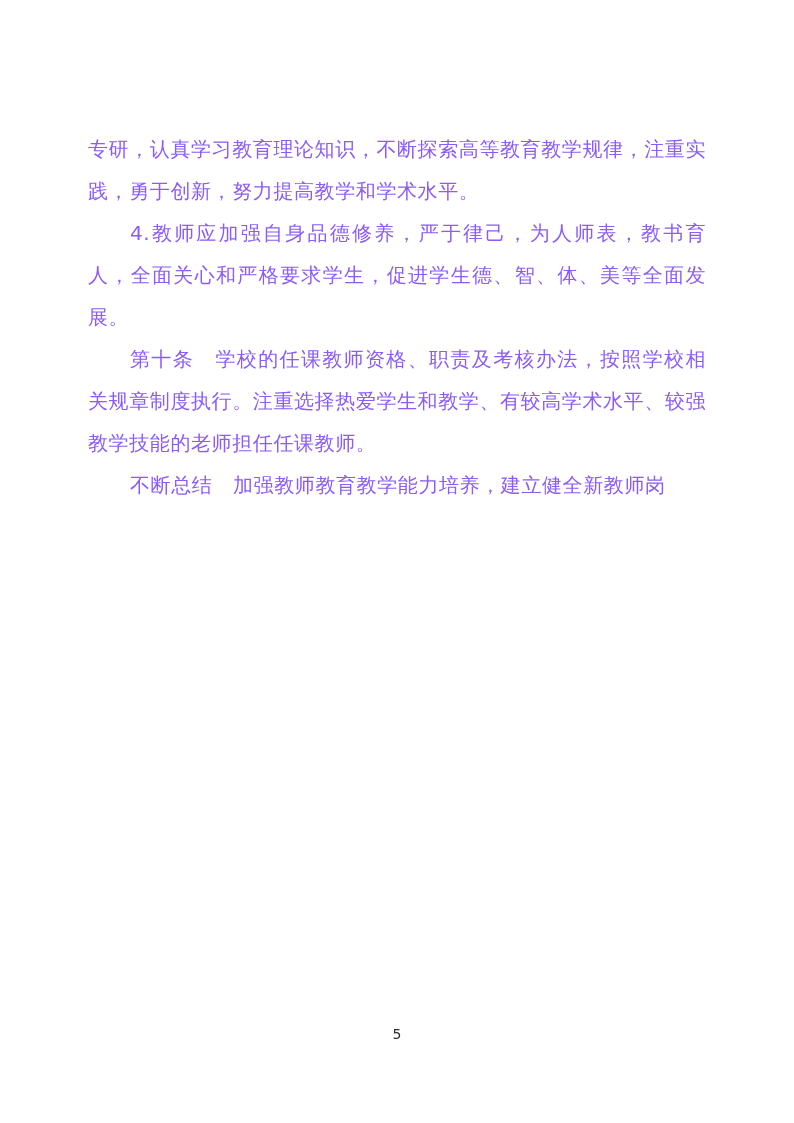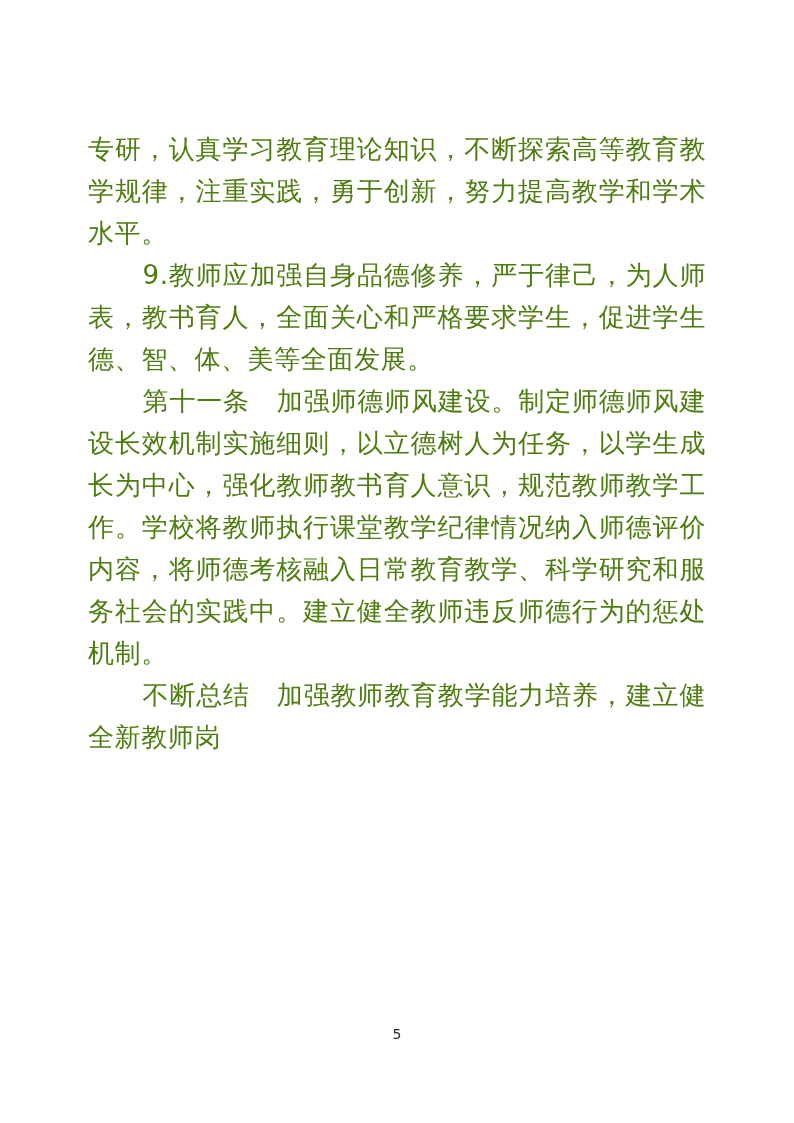--- a/index.html
+++ b/index.html
@@ -20,23 +20,23 @@
     box-sizing: border-box;
   }
   .doc-body {
     position: absolute;
     left: 88px;
     top: 128px;
     width: 618px;
   }
   .para {
     font-family: "DejaVu Sans", sans-serif;
-    font-size: 26px;
+    font-size: 20px;
     line-height: 42px;
-    color: #4d7c0f;
+    color: #8b5cf6;
     text-align: justify;
     text-justify: inter-ideograph;
     margin: 0 0 0 0;
     letter-spacing: 0.6px;
   }
   .para.indent {
     text-indent: 2.1em;
   }
   .page-number {
     position: absolute;
@@ -48,18 +48,18 @@
     font-size: 14px;
     color: #2b2b2b;
   }
 </style>
 </head>
 <body>
 
 <div class="page">
   <div class="doc-body">
     <p class="para">专研，认真学习教育理论知识，不断探索高等教育教学规律，注重实践，勇于创新，努力提高教学和学术水平。</p>
-    <p class="para indent">9.教师应加强自身品德修养，严于律己，为人师表，教书育人，全面关心和严格要求学生，促进学生德、智、体、美等全面发展。</p>
-    <p class="para indent">第十一条　加强师德师风建设。制定师德师风建设长效机制实施细则，以立德树人为任务，以学生成长为中心，强化教师教书育人意识，规范教师教学工作。学校将教师执行课堂教学纪律情况纳入师德评价内容，将师德考核融入日常教育教学、科学研究和服务社会的实践中。建立健全教师违反师德行为的惩处机制。</p>
+    <p class="para indent">4.教师应加强自身品德修养，严于律己，为人师表，教书育人，全面关心和严格要求学生，促进学生德、智、体、美等全面发展。</p>
+    <p class="para indent">第十条　学校的任课教师资格、职责及考核办法，按照学校相关规章制度执行。注重选择热爱学生和教学、有较高学术水平、较强教学技能的老师担任任课教师。</p>
     <p class="para indent">不断总结　加强教师教育教学能力培养，建立健全新教师岗</p>
   </div>
   <div class="page-number">5</div>
 </div>
 
 </body></html>

